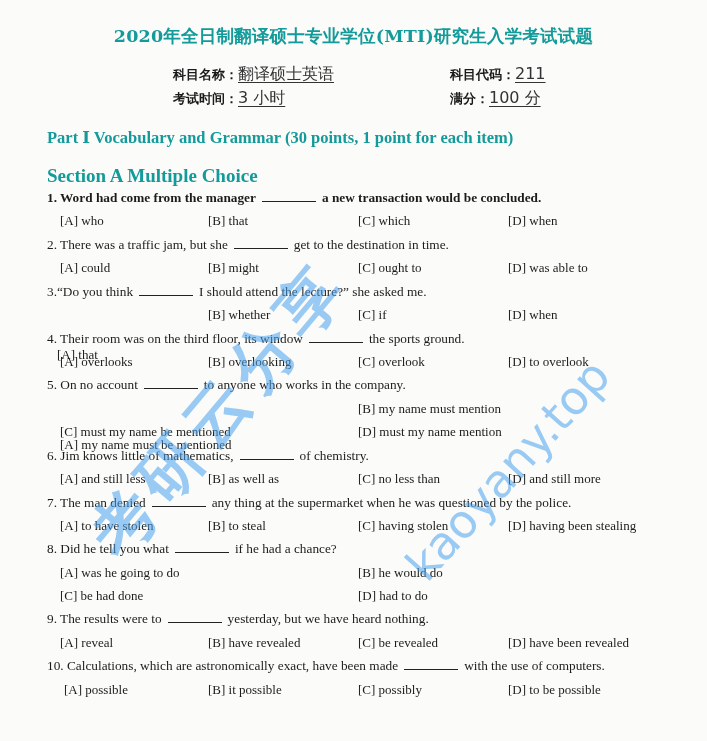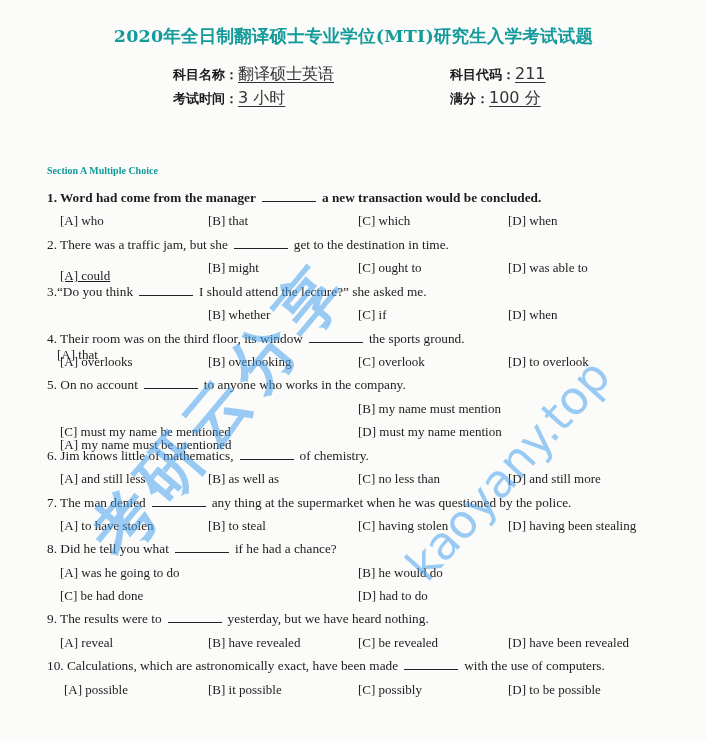--- a/index.html
+++ b/index.html
@@ -17,21 +17,21 @@
   }
   .meta { position: absolute; font-size: 13px; font-family: "DejaVu Sans", sans-serif; }
   .meta .k { font-weight: bold; color: #1a1a1a; }
   .meta .v { text-decoration: underline; text-underline-offset: 3px; color: #333; font-size: 16px; }
   .part {
     position: absolute; left: 47px; top: 128px;
     font-weight: bold; font-size: 16.5px; color: #139a9a; white-space: nowrap;
   }
   .section {
     position: absolute; left: 47px; top: 165px;
-    font-weight: bold; font-size: 10px; color: #139a9a;
+    font-weight: bold; font-size: 19px; color: #139a9a;
   }
   .q { position: absolute; left: 47px; font-size: 13.3px; white-space: pre; }
   .opt { position: absolute; font-size: 13px; white-space: pre; }
   .blank { display: inline-block; width: 54px; border-bottom: 1px solid #222; height: 10px; vertical-align: baseline; margin: 0 6px; }
   .wm {
     position: absolute; pointer-events: none; color: #4aa3f0; opacity: 0.55;
     font-family: "DejaVu Sans", sans-serif;
   }
   .wm-cn { font-size: 64px; font-weight: bold; left: 70px; top: 190px; transform: rotate(-50deg); transform-origin: left top; white-space: nowrap; letter-spacing: 8px; top: 520px; }
   .wm-url { font-size: 46px; left: 395px; top: 555px; transform: rotate(-48deg); transform-origin: left top; white-space: nowrap; }
@@ -49,30 +49,31 @@
   <div class="meta" style="left:450px; top:64px;">
     <span class="k">科目代码：</span><span class="v">211</span>
   </div>
   <div class="meta" style="left:173px; top:88px;">
     <span class="k">考试时间：</span><span class="v">3 小时</span>
   </div>
   <div class="meta" style="left:450px; top:88px;">
     <span class="k">满分：</span><span class="v">100 分</span>
   </div>
 
+  <div class="part">Part Ⅰ  Vocabulary and Grammar (30 points, 1 point for each item)</div>
   <div class="section">Section A Multiple Choice</div>
 
   <div class="q" style="top:190px;font-weight:bold;"><span>1. Word had come from the manager</span><span class="blank"></span><span>a new transaction would be concluded.</span></div>
   <div class="opt" style="left:60px; top:213px;">[A] who</div>
   <div class="opt" style="left:208px; top:213px;">[B] that</div>
   <div class="opt" style="left:358px; top:213px;">[C] which</div>
   <div class="opt" style="left:508px; top:213px;">[D] when</div>
 
   <div class="q" style="top:237px;"><span>2. There was a traffic jam, but she</span><span class="blank"></span><span>get to the destination in time.</span></div>
-  <div class="opt" style="left:60px; top:268px;text-decoration:underline;">[A] could</div>
+  <div class="opt" style="left:60px; top:260px;">[A] could</div>
   <div class="opt" style="left:208px; top:260px;">[B] might</div>
   <div class="opt" style="left:358px; top:260px;">[C] ought to</div>
   <div class="opt" style="left:508px; top:260px;">[D] was able to</div>
 
   <div class="q" style="top:284px;"><span>3.“Do you think</span><span class="blank"></span><span>I should attend the lecture?” she asked me.</span></div>
   <div class="opt" style="left:57px; top:307px;margin-top:40px;">[A] that</div>
   <div class="opt" style="left:208px; top:307px;">[B] whether</div>
   <div class="opt" style="left:358px; top:307px;">[C] if</div>
   <div class="opt" style="left:508px; top:307px;">[D] when</div>
 

